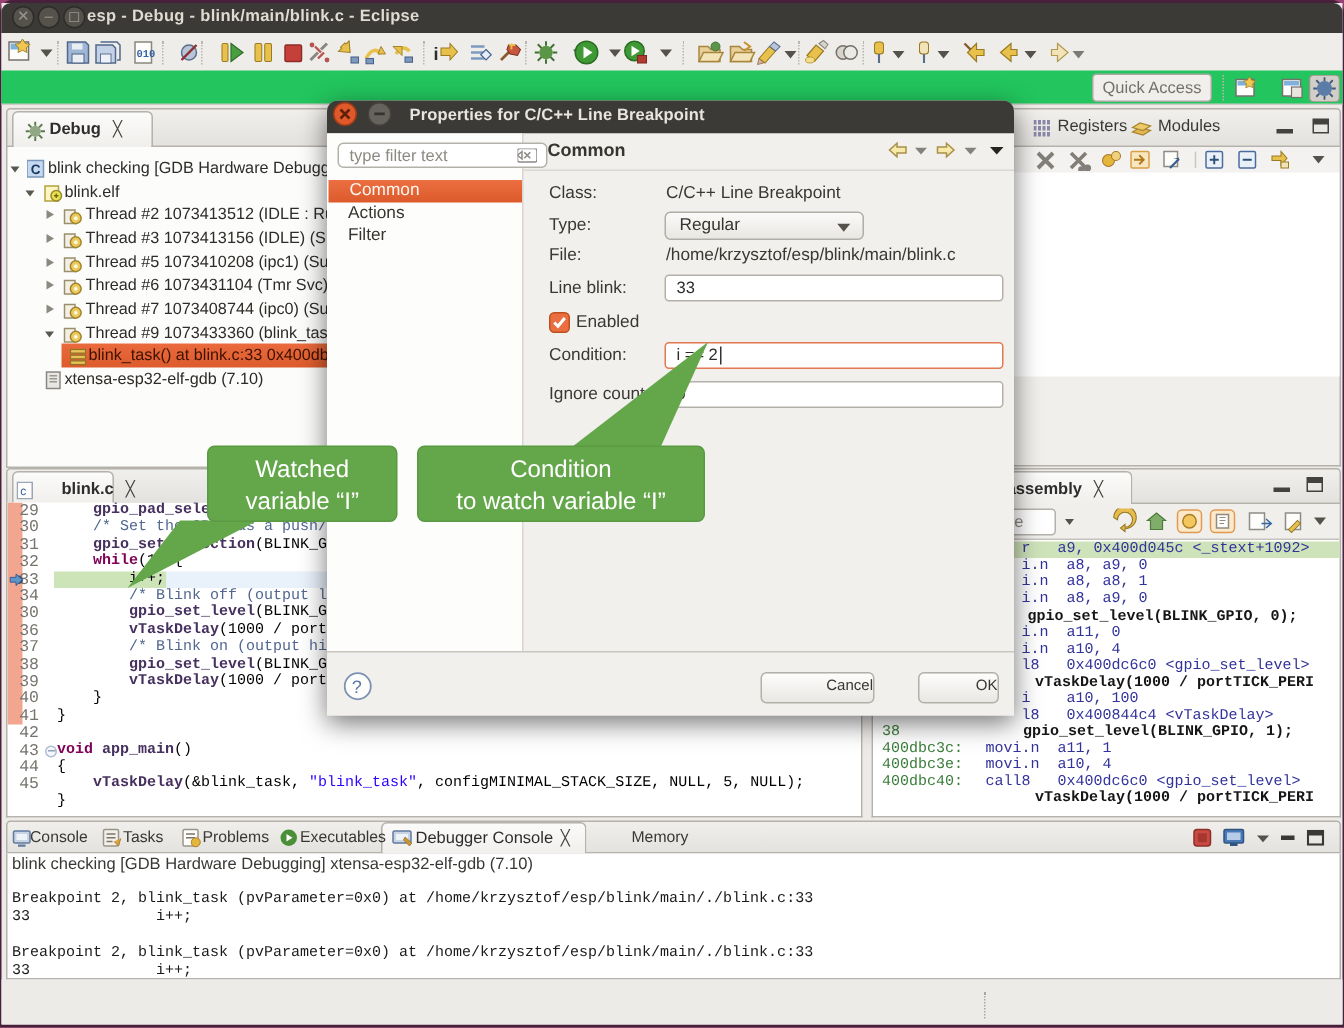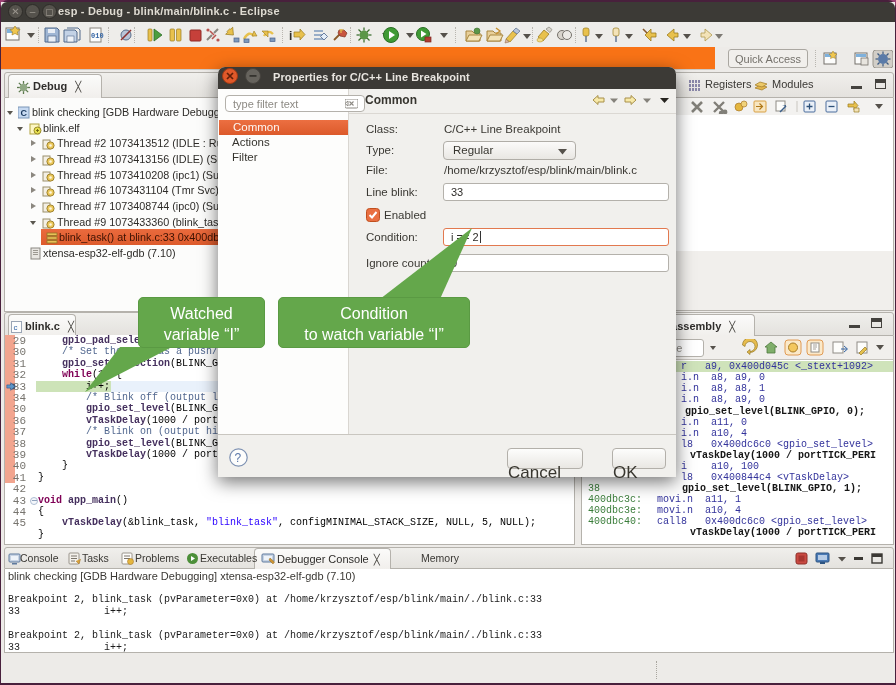--- a/index.html
+++ b/index.html
@@ -4,21 +4,21 @@
 <style>
 *{margin:0;padding:0;box-sizing:border-box}
 html,body{width:896px;height:685px;overflow:hidden;font-family:"Liberation Sans",sans-serif;background:#9a4273}
 .abs{position:absolute}
 #win{position:absolute;left:0;top:0;width:896px;height:685px;background:#48203c;border-radius:8px 8px 0 0}
 #inner{position:absolute;left:1px;top:2px;width:894px;height:681px;background:#edebe8}
 #titlebar{position:absolute;left:0;top:0;width:894px;height:20px;background:#3c3a36;border-radius:6px 6px 0 0}
 .wbtn{position:absolute;top:2px;width:15px;height:15px;border-radius:50%;background:#55524c;border:1px solid #2e2c29;color:#9b968e;font-size:10px;line-height:13px;text-align:center}
 #titletext{position:absolute;left:57px;top:3px;font-size:11px;font-weight:bold;color:#dfdbd2;letter-spacing:.2px}
 #toolbar{position:absolute;left:0;top:20px;width:894px;height:25px;background:#eeedea}
-#toolbar2{position:absolute;left:0;top:45px;width:714px;height:23px;background:#f97316;border-bottom:1px solid #cecbc5}
+#toolbar2{position:absolute;left:0;top:45px;width:894px;height:23px;background:#22c55e;border-bottom:1px solid #cecbc5}
 .sep{position:absolute;top:24px;width:1px;height:18px;background:transparent;border-left:1px dotted #b9b6b0}
 .caret{position:absolute;width:0;height:0;border-left:3.5px solid transparent;border-right:3.5px solid transparent;border-top:4px solid #55514b}
 
 .panel{position:absolute;background:#edebe8}
 .tabbar{position:absolute;left:0;top:0;right:0;height:26px;background:linear-gradient(#f0efec,#e4e2de);border:1px solid #b5b2ac;border-radius:3px 3px 0 0;border-bottom:1px solid #b5b2ac}
 .tab-active{position:absolute;top:2px;height:24px;background:linear-gradient(#fbfbfa,#f1efec);border:1px solid #b5b2ac;border-bottom:none;border-radius:4px 4px 0 0;font-size:11px;color:#2f2d2b;font-weight:bold;padding:5px 6px 0 24px;white-space:nowrap}
 .tab-plain{position:absolute;top:6px;font-size:11px;color:#3a3834;white-space:nowrap}
 .pcontent{position:absolute;border:1px solid #b5b2ac;border-top:none;background:#fff}
 .minmax{position:absolute;top:7px;width:11px;height:10px}
 .tclose{display:inline-block;margin-left:5px;color:#44423d;font-size:10px;font-weight:normal}
@@ -32,21 +32,21 @@
 .kw{color:#7f0055;font-weight:bold}
 .cm{color:#51678f}
 .str{color:#2a00ff}
 .fn{font-weight:bold;color:#45305e}
 
 #dlg{position:absolute;left:218px;top:67px;width:458px;height:410px;border-radius:7px 7px 0 0;box-shadow:0 5px 18px rgba(0,0,0,.55);background:#f1f0ed;z-index:40}
 #dlgtitle{position:absolute;left:0;top:0;width:458px;height:22px;background:#3c3a36;border-radius:7px 7px 0 0}
 #dlgbody{position:absolute;left:0;top:22px;width:458px;height:388px;background:#f1f0ed}
 .field{position:absolute;background:#fff;border:1px solid #b4b1ab;border-radius:3px;font-size:11px;color:#2e2c29;padding:3px 0 0 7px}
 .dlbl{position:absolute;font-size:11.5px;color:#3a3833;white-space:nowrap}
-.btn{position:absolute;height:21px;background:linear-gradient(#fdfdfc,#e9e7e3);border:1px solid #b3b0aa;border-radius:4px;font-size:17px;color:#38362f;text-align:left;padding-top:14px}
+.btn{position:absolute;height:21px;background:linear-gradient(#fdfdfc,#e9e7e3);border:1px solid #b3b0aa;border-radius:4px;font-size:10px;color:#38362f;text-align:right;padding-top:3px}
 
 .bubble{position:absolute;background:#64a74b;border:1px solid #5a9a43;border-radius:5px;color:#fff;font-size:16px;text-align:center;z-index:60}
 .btail{position:absolute;z-index:59}
 
 .ctab{position:absolute;top:5px;font-size:10.5px;color:#3a3834;white-space:nowrap}
 .al{position:absolute;height:11px;font-size:10px;line-height:11px;white-space:pre;font-family:"Liberation Mono",monospace}
 .cline{position:absolute;font-size:10px;line-height:12px;white-space:pre;font-family:"Liberation Mono",monospace;color:#1a1a1a}
 </style>
 </head>
 <body>
@@ -418,21 +418,21 @@
               </g>
           <path d="M186 5 l4 5 4-5 z" fill="#55514b"></path>
         </svg>
       </div>
       <div class="abs" style="left:0px;top:17px;width:429px;height:136px;background:#fff"></div>
     </div>
   </div>
 
   <div class="panel" style="left:3px;top:310px;width:571px;height:233px">
     <div class="tabbar" style="height:24px"></div>
-    <div class="tab-active" style="left:4px;height:22px;width:68px;padding-left:16px">blink.c <span class="tclose">╳</span></div>
+    <div class="tab-active" style="left:4px;height:22px;width:68px;padding-left:32px">blink.c <span class="tclose">╳</span></div>
     <svg class="abs" style="left:7px;top:9px" width="11" height="12" viewBox="0 0 11 12">
           <rect x="0.5" y="0.5" width="10" height="11" fill="#fdfdfd" stroke="#9aa5b5" stroke-width="1"></rect>
           <text x="2.5" y="9" font-size="8" fill="#3465a4" font-family="Liberation Sans">c</text>
         </svg>
     <div class="pcontent" style="left:0;top:23px;width:571px;height:210px;overflow:hidden" id="editor">
       <div class="abs" style="left:0px;top:0;width:10px;height:148px;background:#f2a58f"></div>
       <div class="abs" style="left:31px;top:46px;width:75px;height:11px;background:#cde3b8"></div>
       <div class="abs" style="left:106px;top:46px;width:459px;height:11px;background:#e9f1fb"></div>
       <div class="ln" style="left:1px;top:0px">29</div>
       <div class="cl" style="left:33px;top:0px">    <span class="fn">gpio_pad_select_gpio</span>(BLINK_GPIO);</div>

